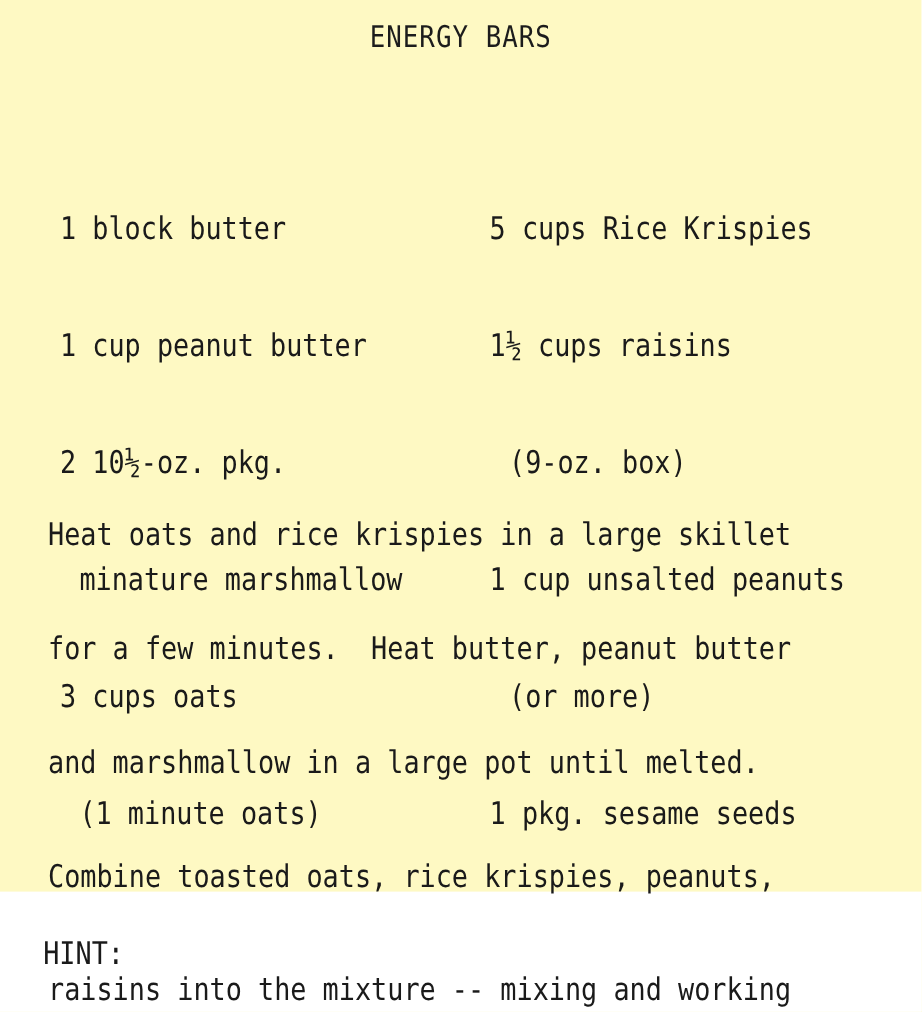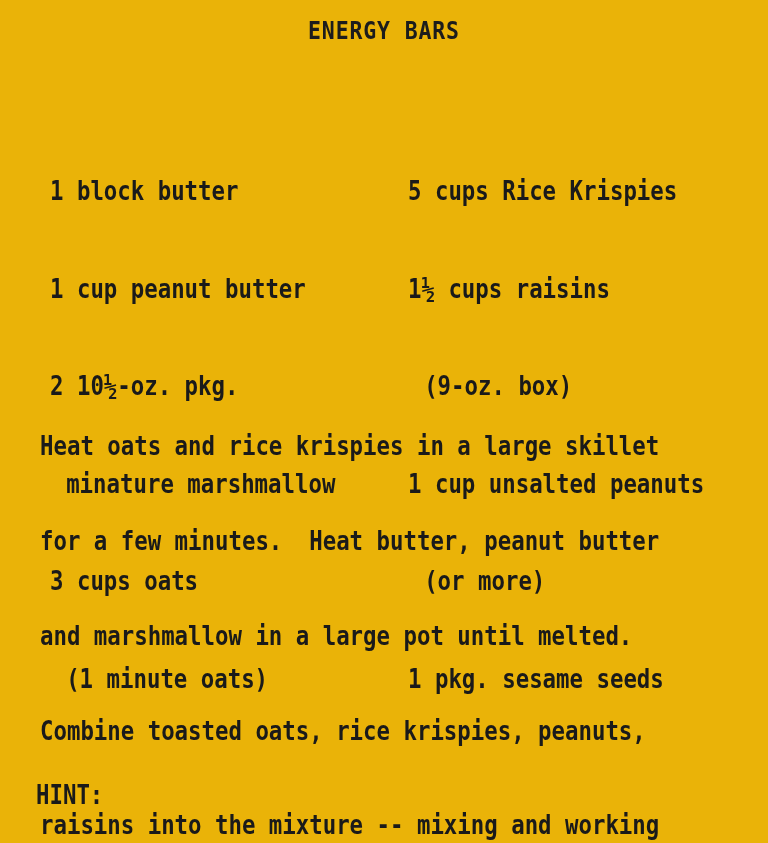--- a/index.html
+++ b/index.html
@@ -11,23 +11,22 @@
       width: 768px;
       height: 843px;
       position: relative;
       overflow: hidden;
       font-family: "DejaVu Sans Mono", "Liberation Mono", monospace;
       color: #1a1a1a;
     }
     .page {
       position: absolute;
       left: 0; top: 0;
-      width: 768px; height: 843px;
-      background: #eab308;
-      font-weight: bold;
+      width: 768px; height: 743px;
+      background: #fef9c3;
     }
     .title {
       position: absolute;
       left: 0;
       width: 768px;
       top: 16px;
       text-align: center;
       font-size: 25px;
       letter-spacing: 1px;
       transform: scaleX(0.86);

